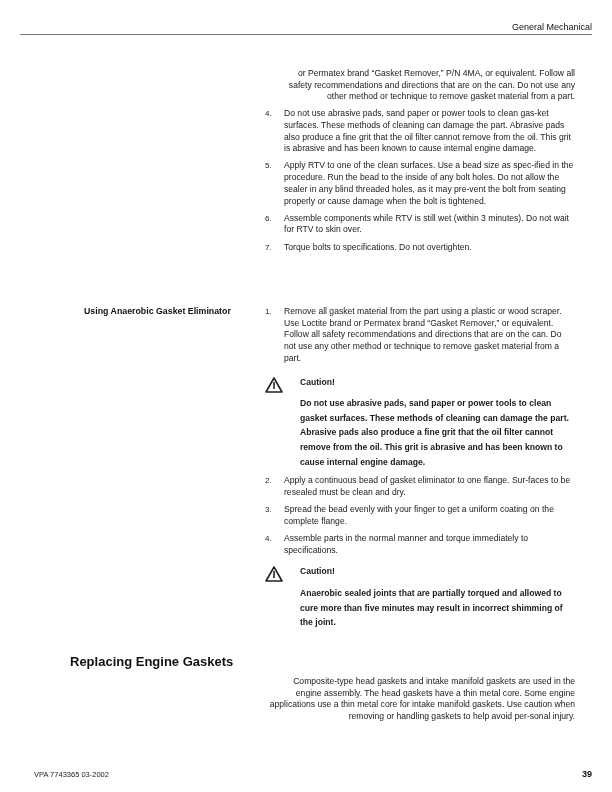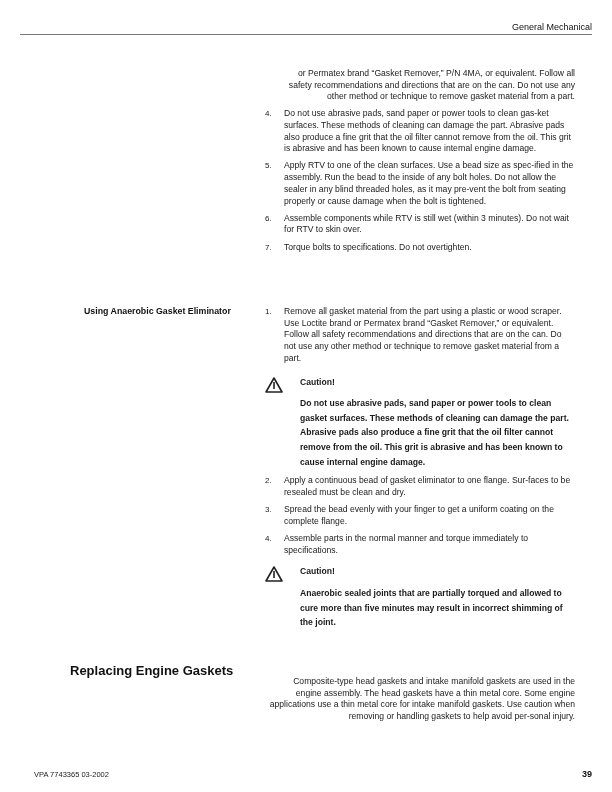--- a/index.html
+++ b/index.html
@@ -52,21 +52,20 @@
       font-weight: bold;
       color: #111;
     }
     .section-heading {
       position: absolute;
       left: 70px;
       top: 654px;
       font-size: 13px;
       font-weight: bold;
       color: #111;
-      margin-top: 9px;
     }
     .caution {
       position: relative;
       padding-left: 35px;
       margin: 6px 0 6px 0;
     }
     .caution-icon {
       position: absolute;
       left: 0;
       top: 0;
@@ -107,21 +106,21 @@
 <div class="header-rule"></div>
 
 <div class="col" style="top:68px;">
   <div class="para" style="padding-left:19px;">or Permatex brand “Gasket Remover,” P/N 4MA, or equivalent. Follow all safety recommendations and directions that are on the can. Do not use any other method or technique to remove gasket material from a part.</div>
   <div class="item">
     <span class="num">4.</span>
     <span>Do not use abrasive pads, sand paper or power tools to clean gas-ket surfaces. These methods of cleaning can damage the part. Abrasive pads also produce a fine grit that the oil filter cannot remove from the oil. This grit is abrasive and has been known to cause internal engine damage.</span>
   </div>
   <div class="item">
     <span class="num">5.</span>
-    <span>Apply RTV to one of the clean surfaces. Use a bead size as spec-ified in the assembly. Run the bead to the inside of any bolt holes. Do not allow the sealer in any blind threaded holes, as it may pre-vent the bolt from seating properly or cause damage when the bolt is tightened.</span>
+    <span>Apply RTV to one of the clean surfaces. Use a bead size as spec-ified in the procedure. Run the bead to the inside of any bolt holes. Do not allow the sealer in any blind threaded holes, as it may pre-vent the bolt from seating properly or cause damage when the bolt is tightened.</span>
   </div>
   <div class="item">
     <span class="num">6.</span>
     <span>Assemble components while RTV is still wet (within 3 minutes). Do not wait for RTV to skin over.</span>
   </div>
   <div class="item">
     <span class="num">7.</span>
     <span>Torque bolts to specifications. Do not overtighten.</span>
   </div>
 </div>

